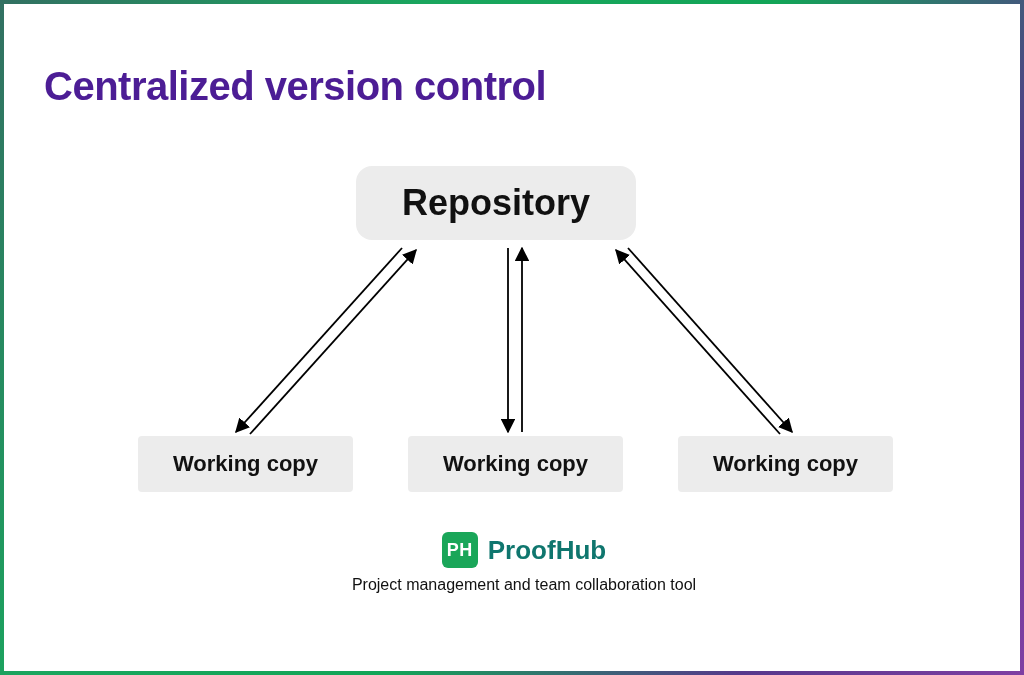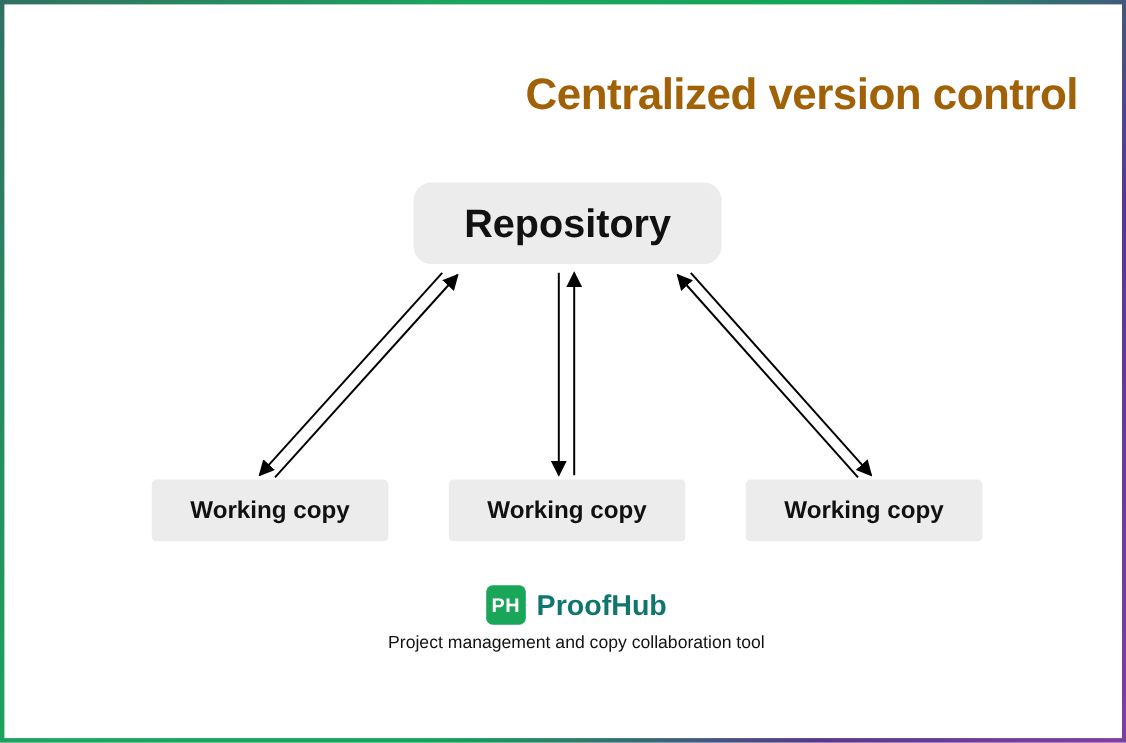--- a/index.html
+++ b/index.html
@@ -17,40 +17,40 @@
     background: linear-gradient(120deg, #327062 0%, #1aa65e 30%, #12a557 55%, #57388c 80%, #7f3fa3 100%);
   }
   .canvas {
     position: relative;
     width: 100%;
     height: 100%;
     background: #ffffff;
     padding: 32px 40px;
   }
   .title {
-    text-align: right;
+    text-align: left;
     font-size: 40px;
     font-weight: 800;
-    color: #a16207;
+    color: #4c1d95;
     margin-top: 28px;
     letter-spacing: -0.5px;
   }
   .node {
     position: absolute;
     background: #ececec;
     border-radius: 4px;
     font-weight: 800;
     color: #111;
     display: flex;
     align-items: center;
     justify-content: center;
     text-align: center;
   }
   .repo {
-    left: 372px;
+    left: 352px;
     top: 162px;
     width: 280px;
     height: 74px;
     font-size: 36px;
     border-radius: 16px;
   }
   .wc1 { left: 134px; top: 432px; width: 215px; height: 56px; font-size: 22px; }
   .wc2 { left: 404px; top: 432px; width: 215px; height: 56px; font-size: 22px; }
   .wc3 { left: 674px; top: 432px; width: 215px; height: 56px; font-size: 22px; }
 
@@ -139,17 +139,17 @@
       <line x1="776" y1="430" x2="612" y2="246" stroke="#000" stroke-width="1.8" marker-end="url(#ah)"></line>
     </svg>
 
     <div class="branding">
       <div class="brand-row">
         <div class="logo-box">
           <span>PH</span>
         </div>
         <span class="brand-name">ProofHub</span>
       </div>
-      <div class="tagline">Project management and copy collaboration tool</div>
+      <div class="tagline">Project management and team collaboration tool</div>
     </div>
 
   </div>
 </div>
 
 </body></html>

